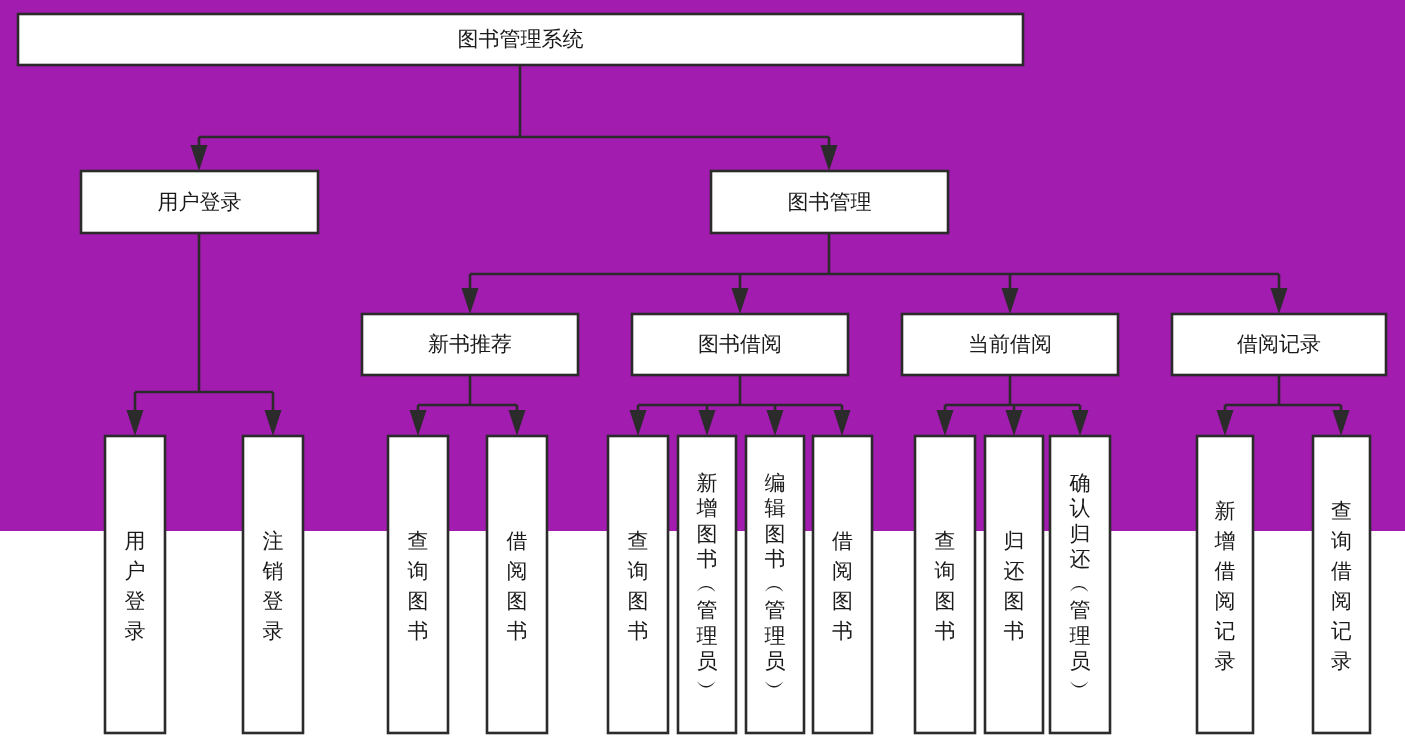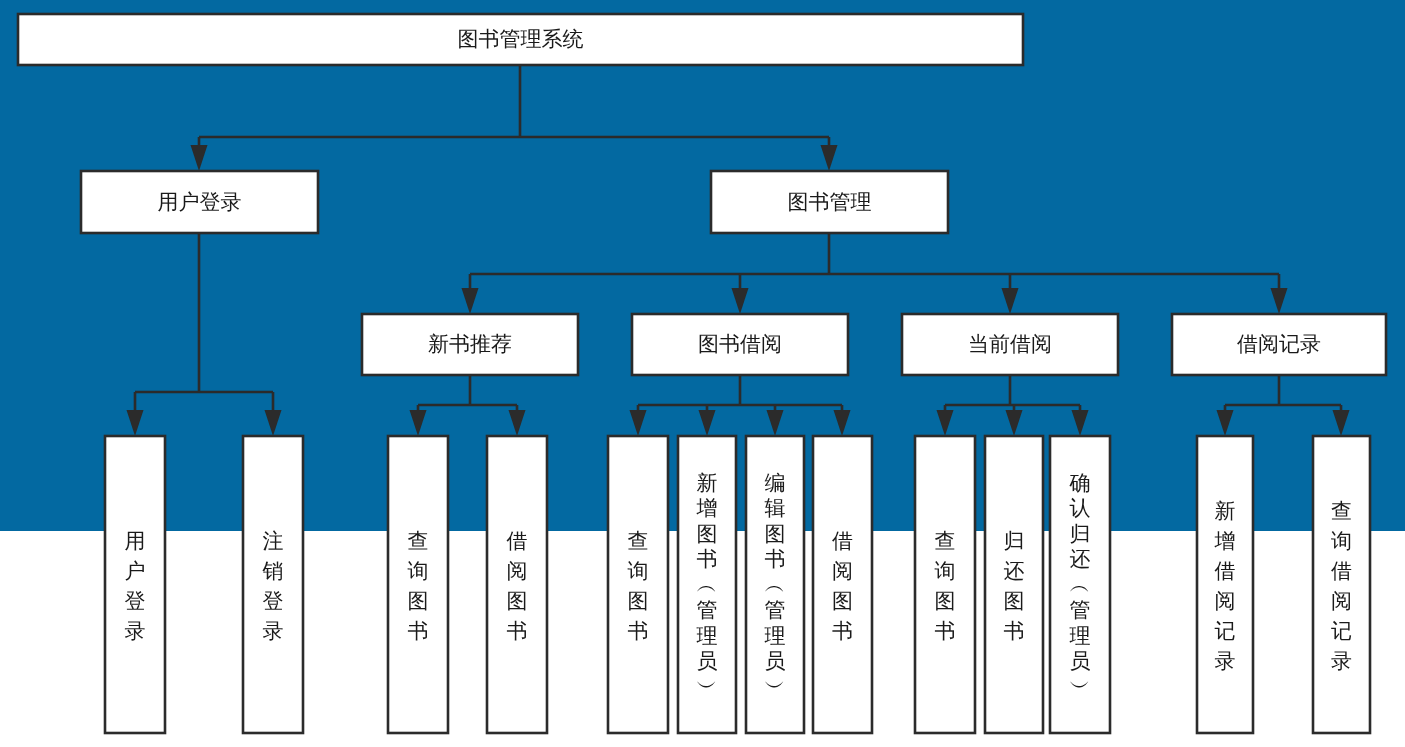--- a/index.html
+++ b/index.html
@@ -12,21 +12,21 @@
     width: 1405px;
     height: 747px;
     font-family: "Liberation Sans", "DejaVu Sans", sans-serif;
     overflow: hidden;
     position: relative;
   }
   #diagram-root {
     position: relative;
     width: 1405px;
     height: 531px;
-    background: #0369a1;
+    background: #a21caf;
     text-align: center;
   }
   svg.diagram-canvas {
     position: absolute;
     top: 0;
     left: 0;
     width: 1405px;
     height: 747px;
     display: block;
   }

